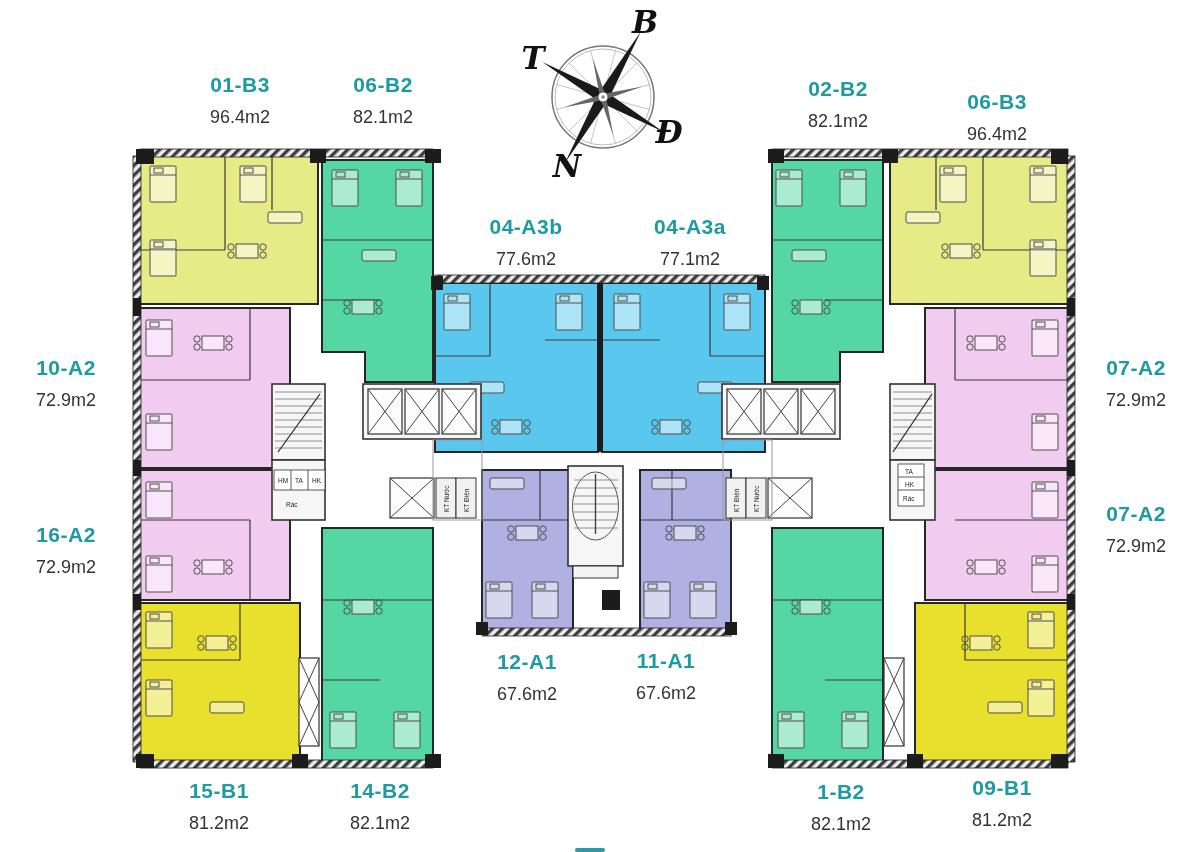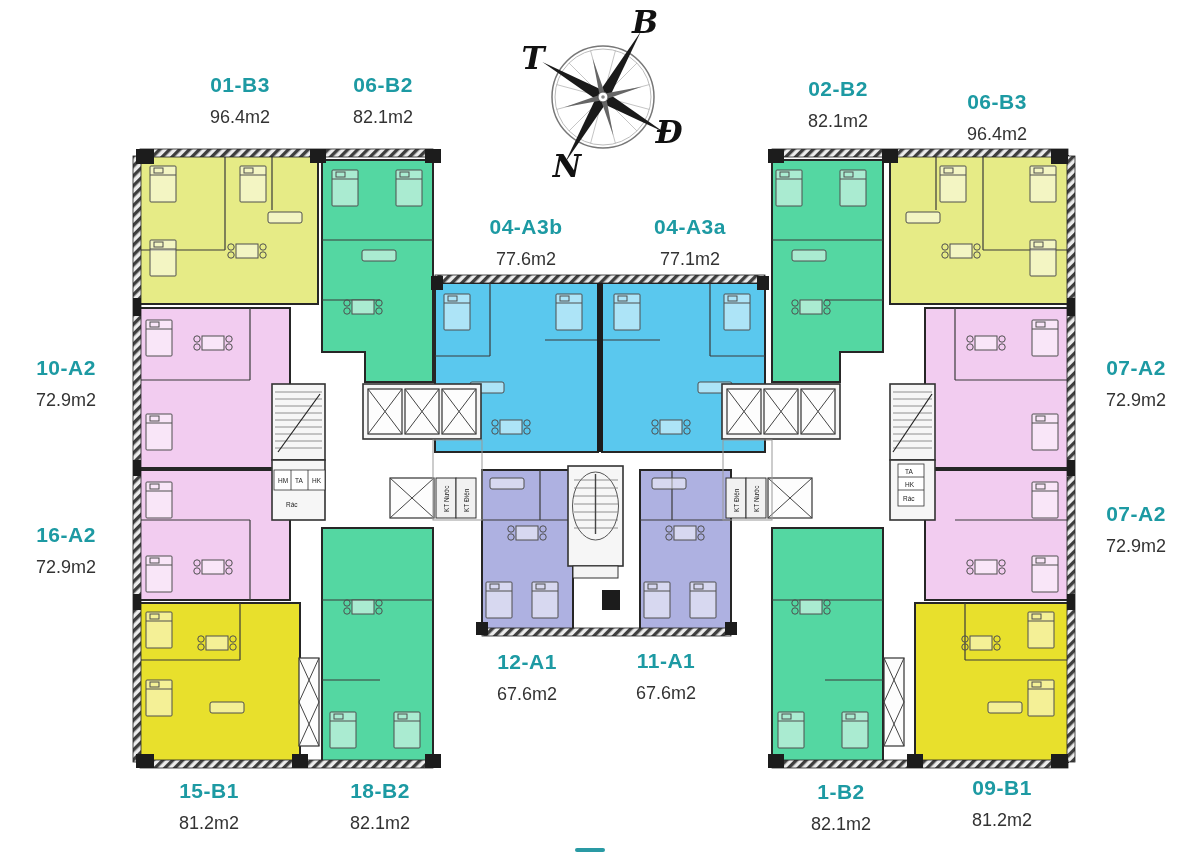--- a/index.html
+++ b/index.html
@@ -397,26 +397,26 @@
     <div class="uarea">72.9m2</div>
   </div>
   <div class="ulab" style="left:527px;top:650px">
     <div class="ucode">12-A1</div>
     <div class="uarea">67.6m2</div>
   </div>
   <div class="ulab" style="left:666px;top:649px">
     <div class="ucode">11-A1</div>
     <div class="uarea">67.6m2</div>
   </div>
-  <div class="ulab" style="left:209px;top:779px">
+  <div class="ulab" style="left:219px;top:779px">
     <div class="ucode">15-B1</div>
     <div class="uarea">81.2m2</div>
   </div>
   <div class="ulab" style="left:380px;top:779px">
-    <div class="ucode">18-B2</div>
+    <div class="ucode">14-B2</div>
     <div class="uarea">82.1m2</div>
   </div>
   <div class="ulab" style="left:841px;top:780px">
     <div class="ucode">1-B2</div>
     <div class="uarea">82.1m2</div>
   </div>
   <div class="ulab" style="left:1002px;top:776px">
     <div class="ucode">09-B1</div>
     <div class="uarea">81.2m2</div>
   </div>

